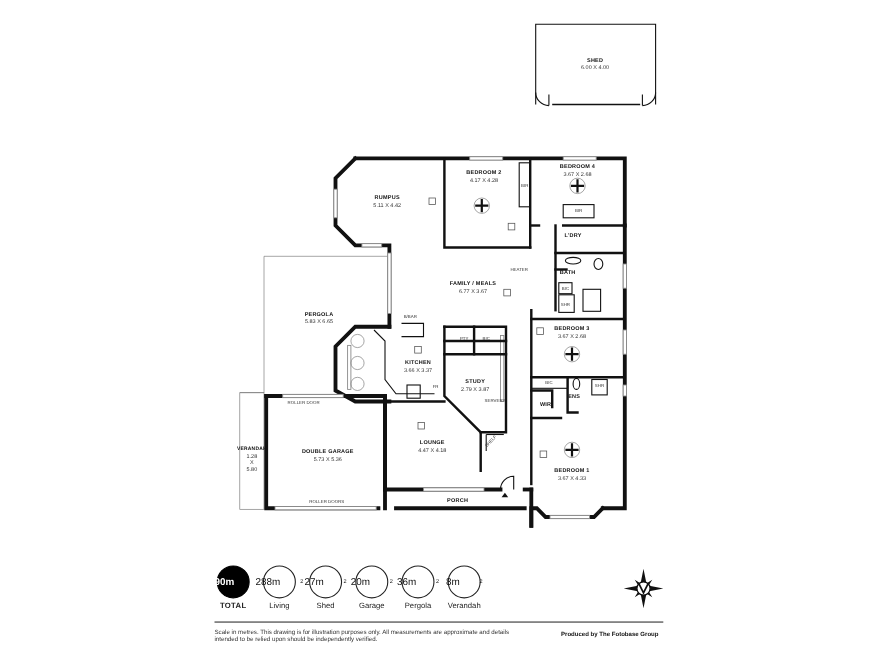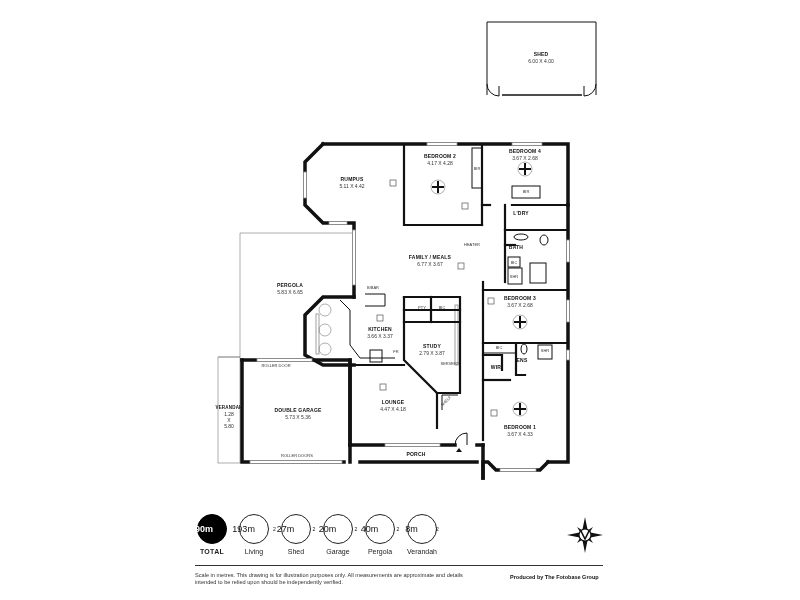--- a/index.html
+++ b/index.html
@@ -234,42 +234,42 @@
 <div class="stats">
   <div class="stat">
     <div class="circle total">
         <span>290m</span>
         <sup>2</sup>
       </div>
     <div class="stat-label total">TOTAL</div>
   </div>
   <div class="stat">
     <div class="circle">
-        <span>193m</span>
+        <span>288m</span>
         <sup>2</sup>
       </div>
     <div class="stat-label">Living</div>
   </div>
   <div class="stat">
     <div class="circle">
         <span>27m</span>
         <sup>2</sup>
       </div>
     <div class="stat-label">Shed</div>
   </div>
   <div class="stat">
     <div class="circle">
         <span>20m</span>
         <sup>2</sup>
       </div>
     <div class="stat-label">Garage</div>
   </div>
   <div class="stat">
     <div class="circle">
-        <span>40m</span>
+        <span>36m</span>
         <sup>2</sup>
       </div>
     <div class="stat-label">Pergola</div>
   </div>
   <div class="stat">
     <div class="circle">
         <span>8m</span>
         <sup>2</sup>
       </div>
     <div class="stat-label">Verandah</div>

